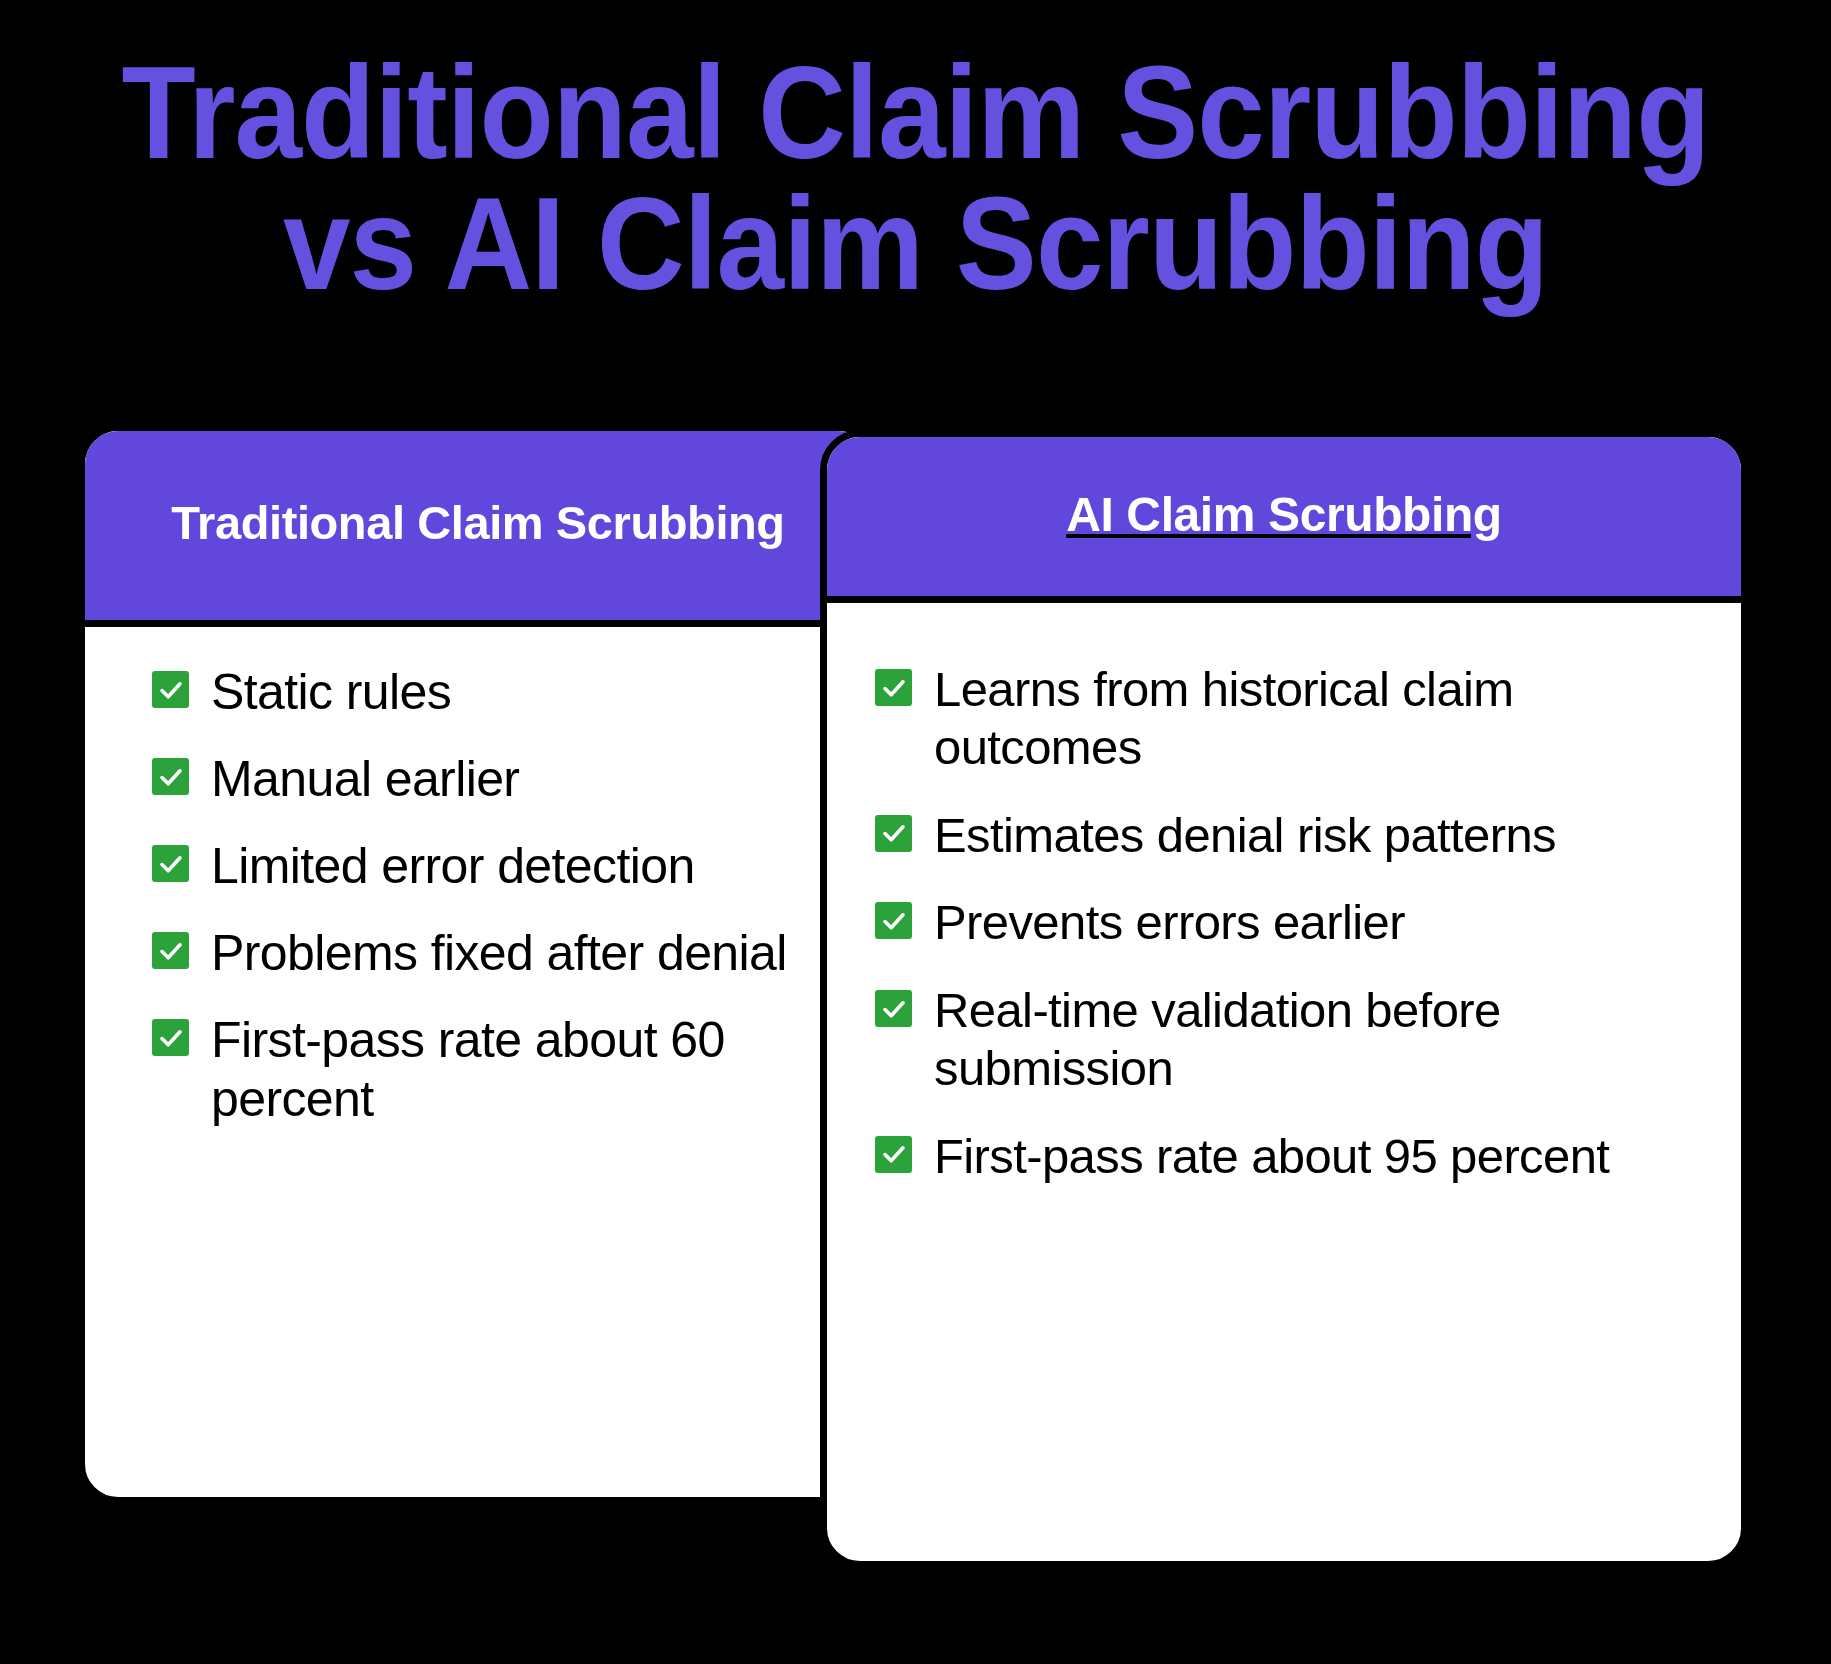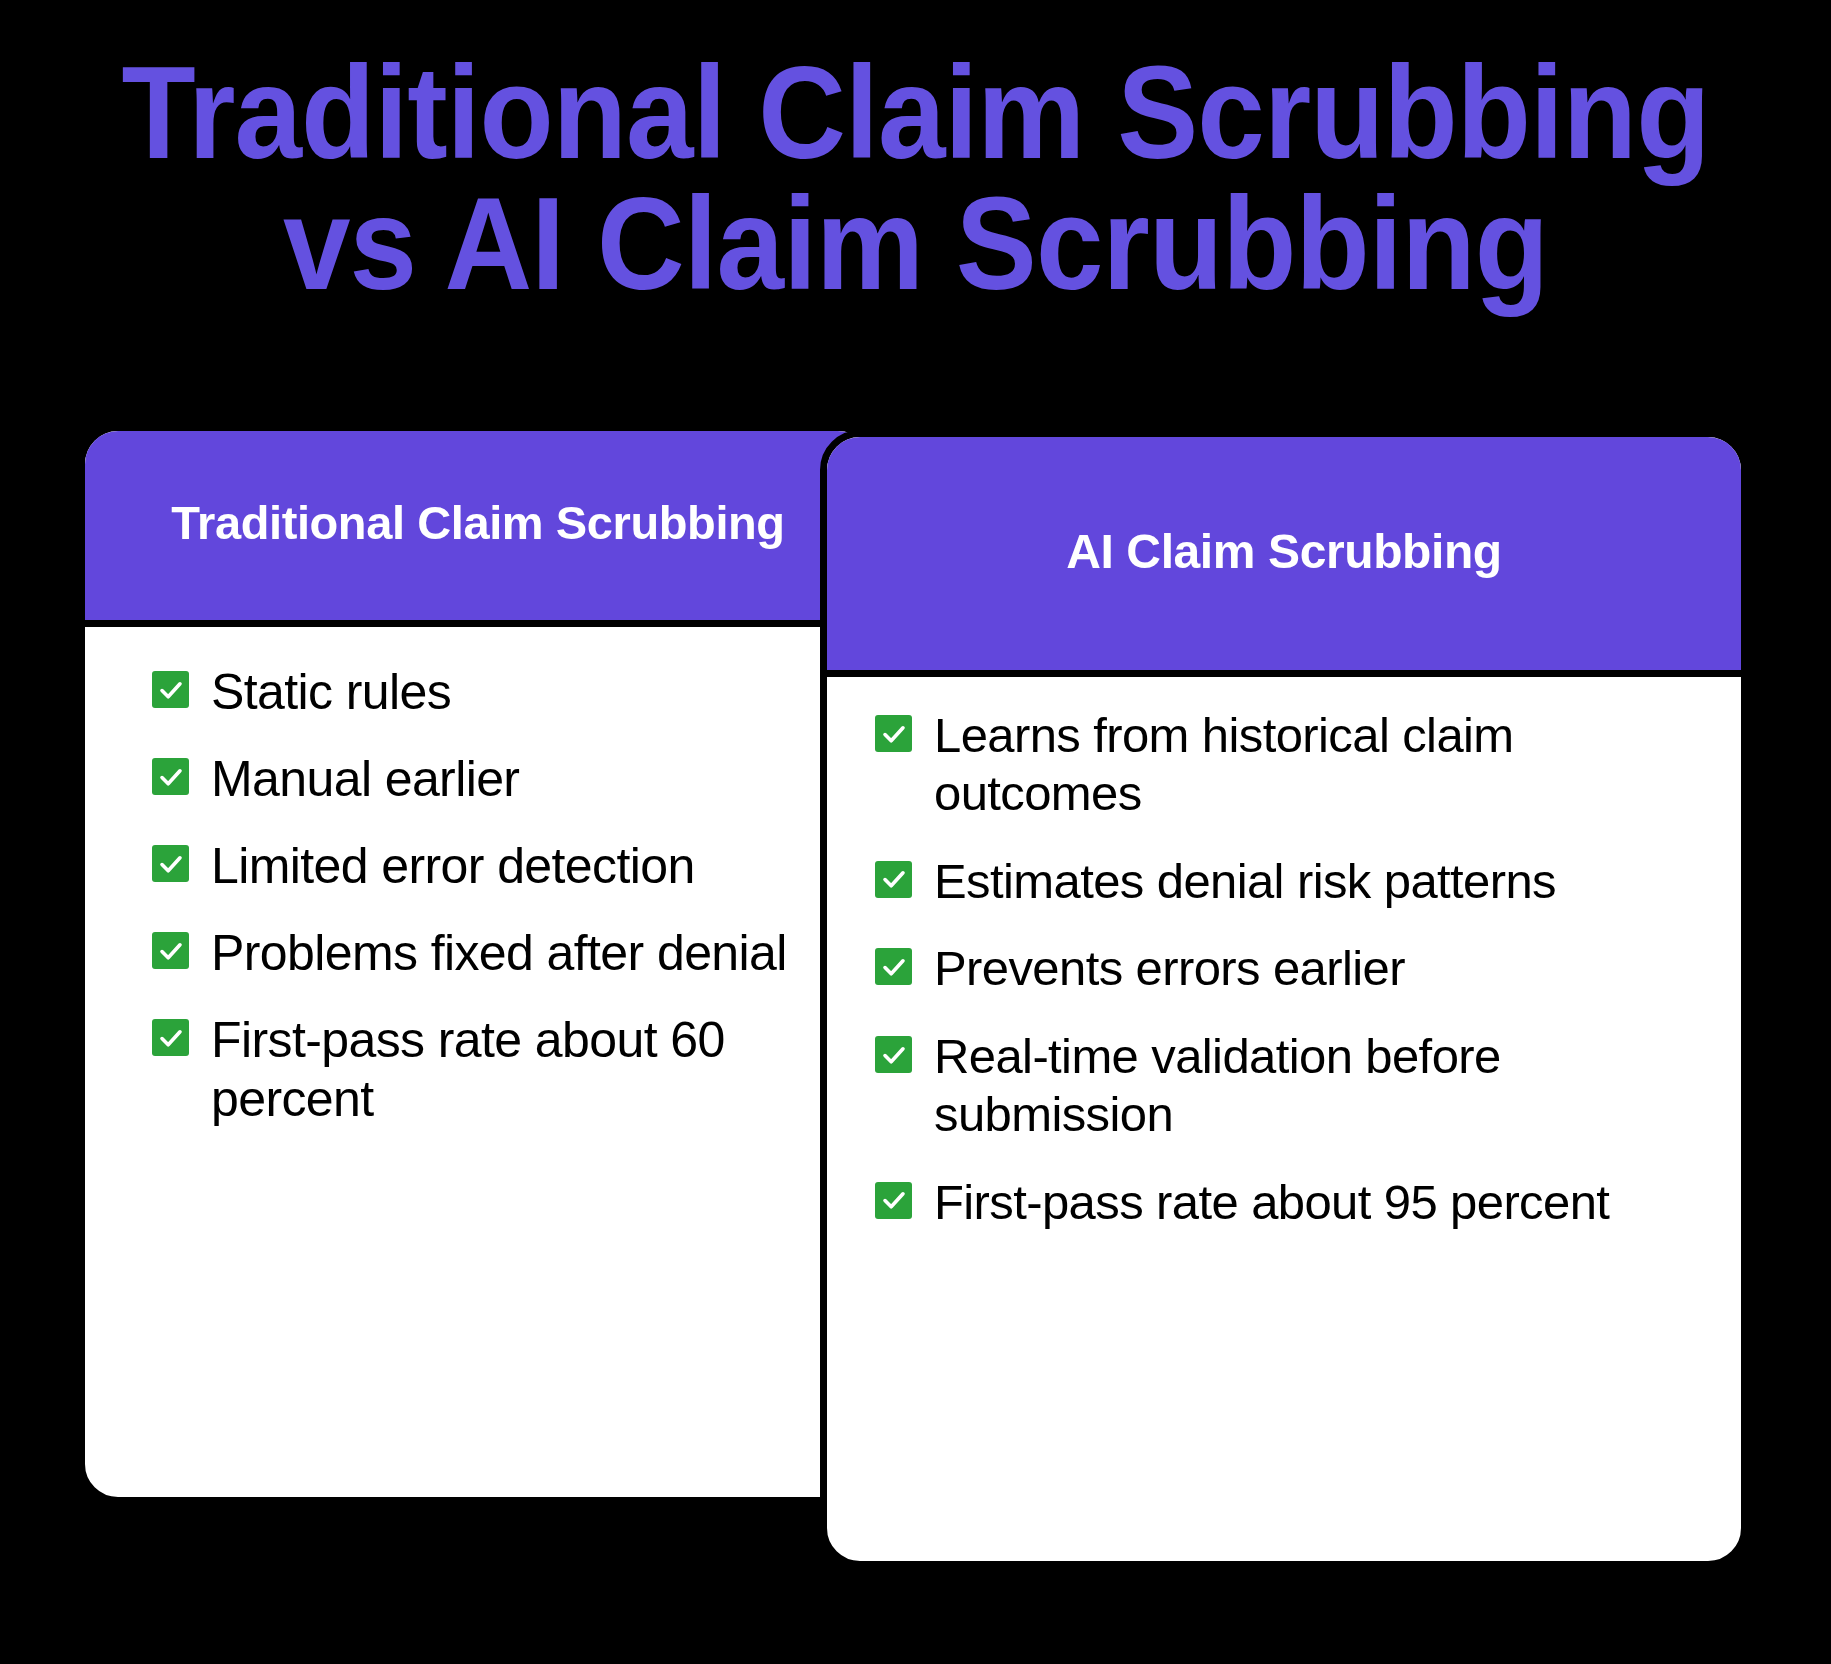--- a/index.html
+++ b/index.html
@@ -69,42 +69,42 @@
     border-bottom: 7px solid #000000;
     display: flex;
     align-items: center;
     justify-content: center;
     text-align: center;
     padding: 22px 30px 26px;
     flex: 0 0 auto;
   }
 
   .card--left  .card-header { height: 196px; }
-  .card--right .card-header { height: 240px; }
+  .card--right .card-header { height: 166px; text-decoration: underline; }
 
   .card-header-title {
     color: #ffffff;
     font-family: "Liberation Sans", sans-serif;
     font-weight: 700;
     font-size: 47px;
     line-height: 1.15;
     letter-spacing: -0.4px;
   }
 
   .card--right .card-header-title { font-size: 48px; }
 
   
   .card-body {
     flex: 1 1 auto;
     padding: 36px 30px 30px 67px;
     display: flex;
     flex-direction: column;
   }
 
-  .card--right .card-body { padding: 30px 28px 30px 48px; }
+  .card--right .card-body { padding: 30px 28px 30px 48px; margin-top: 28px; }
 
   .feature-list {
     list-style: none;
     display: flex;
     flex-direction: column;
   }
 
   .card--left  .feature-list { gap: 28px; }
   .card--right .feature-list { gap: 30px; }
 

